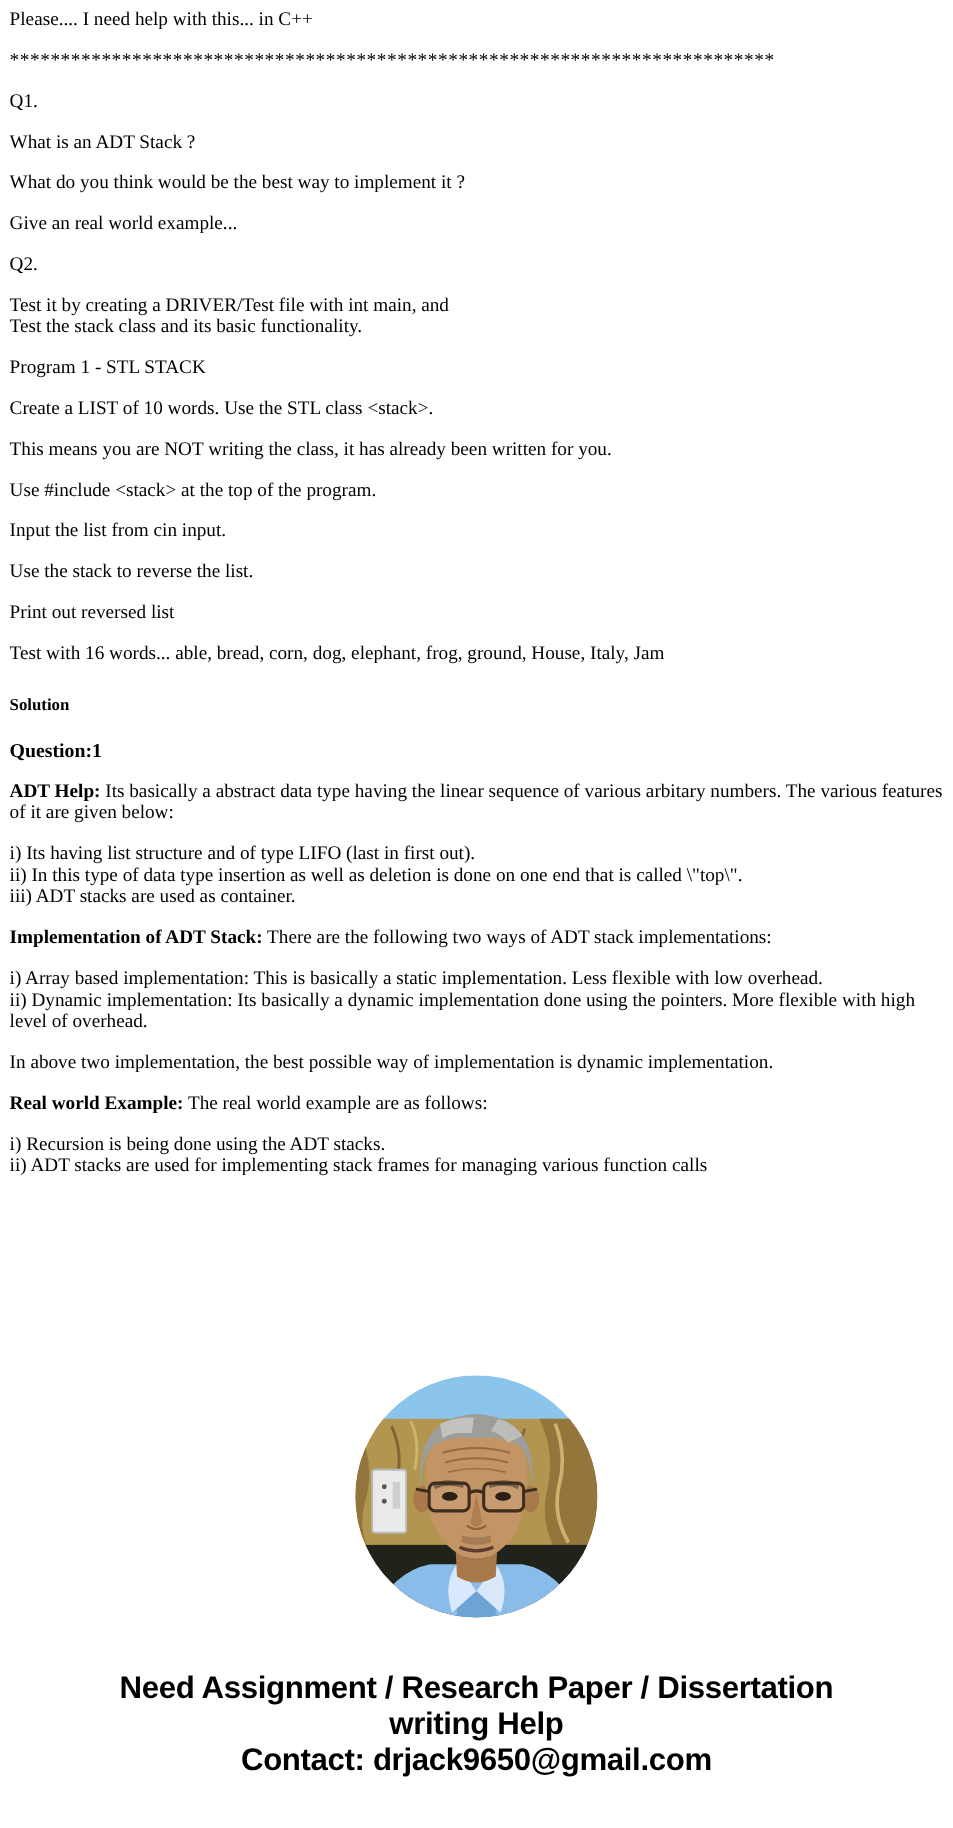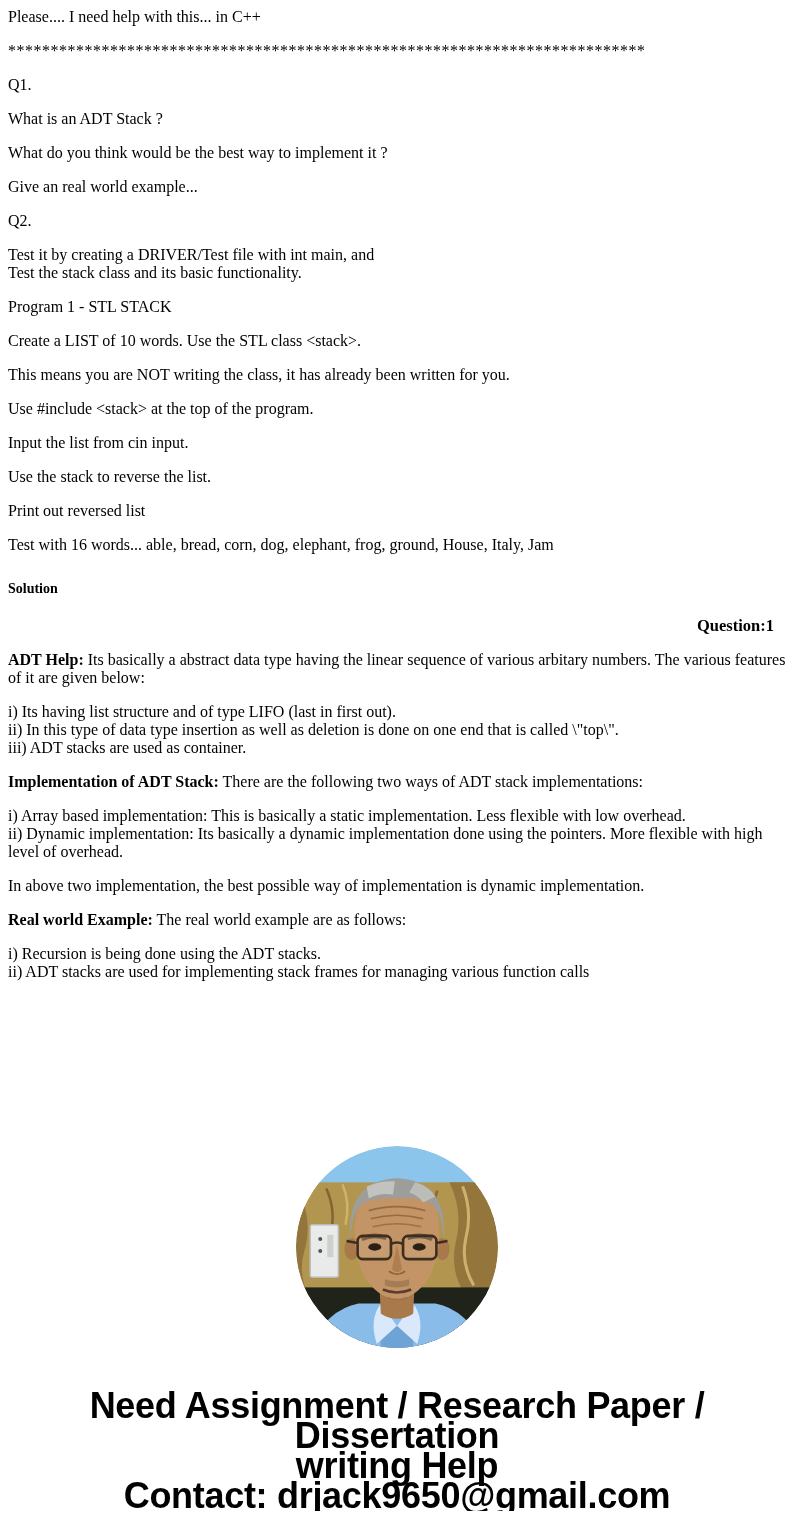--- a/index.html
+++ b/index.html
@@ -24,43 +24,42 @@
   }
   h3.solution-heading {
     font-size: 14px;
     line-height: 22px;
     margin: 24px 0 0 0;
     font-weight: bold;
   }
   h4.question-heading {
     font-size: 16.5px;
     line-height: 19px;
-    margin: 16px 12px;
+    margin: 16px 0;
     font-weight: bold;
-    text-align: right;
   }
   strong { font-weight: bold; }
   figure.avatar-wrap {
     margin: 165px auto 0 auto;
     width: 202px;
     height: 202px;
   }
   .avatar-circle {
     width: 202px;
     height: 202px;
     border-radius: 50%;
     overflow: hidden;
     display: block;
   }
   .footer-banner {
     margin-top: 43px;
     text-align: center;
     font-family: "Liberation Sans", sans-serif;
     font-weight: bold;
-    font-size: 36px;
+    font-size: 26px;
     line-height: 30px;
     letter-spacing: -0.3px;
   }
 </style>
 </head>
 <body>
 
 <main>
 
   <p class="first">Please.... I need help with this... in C++</p>

